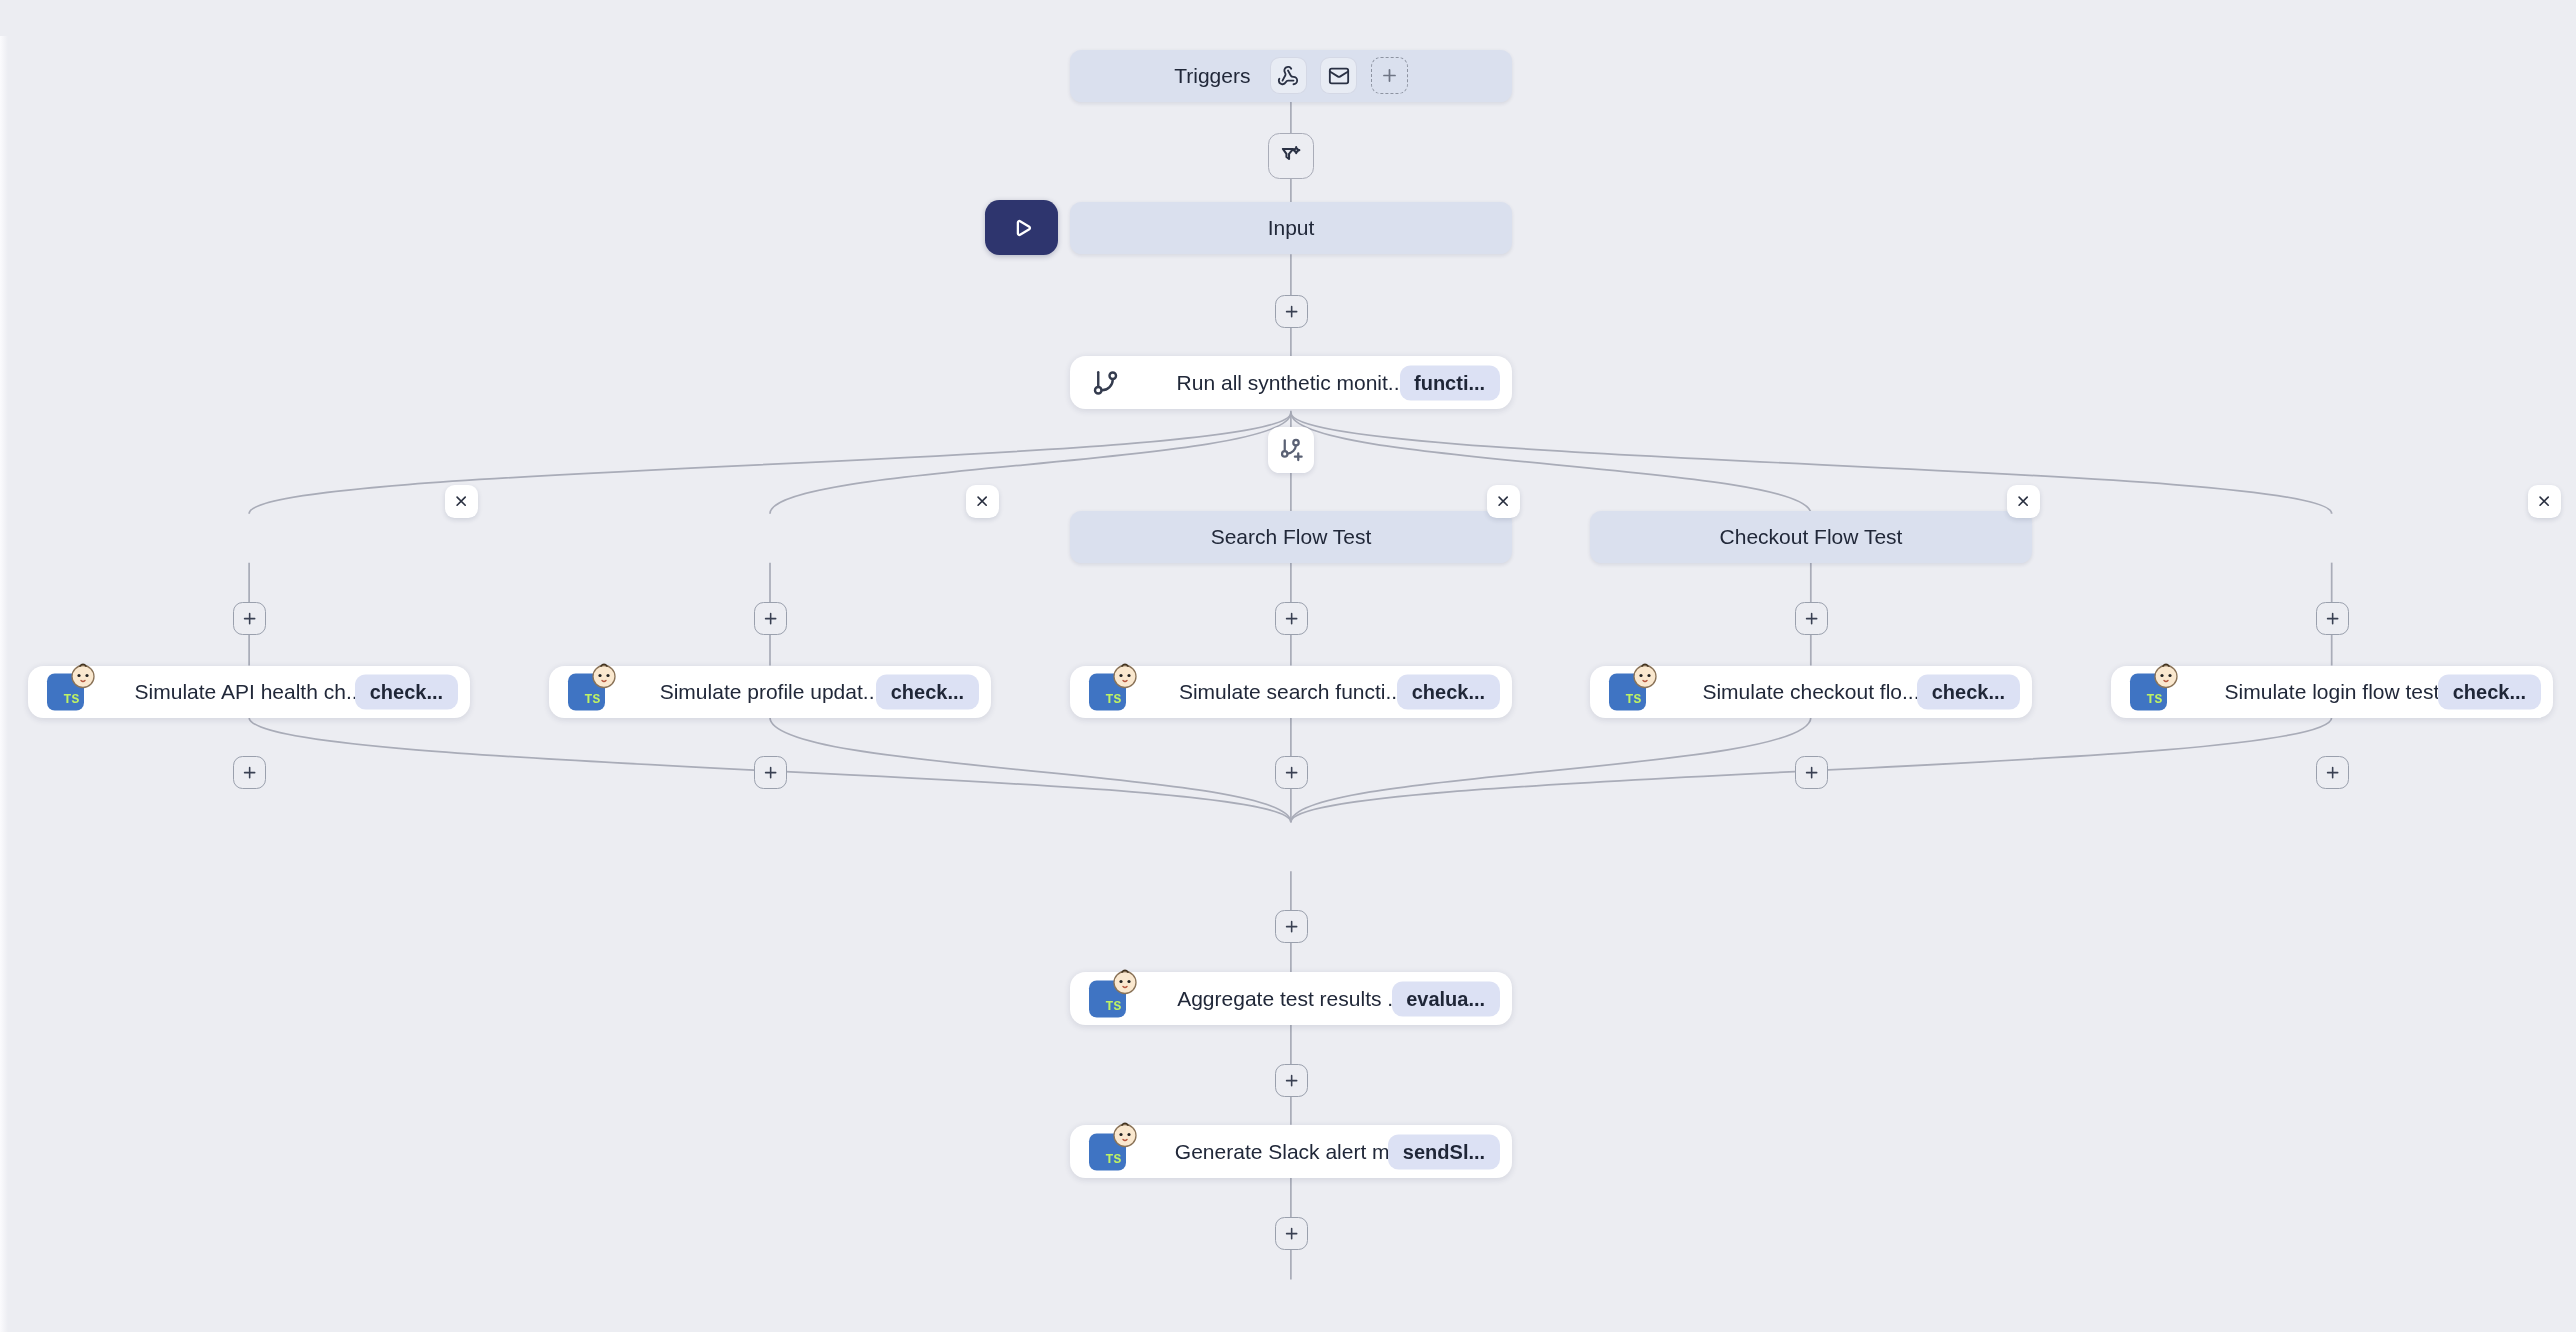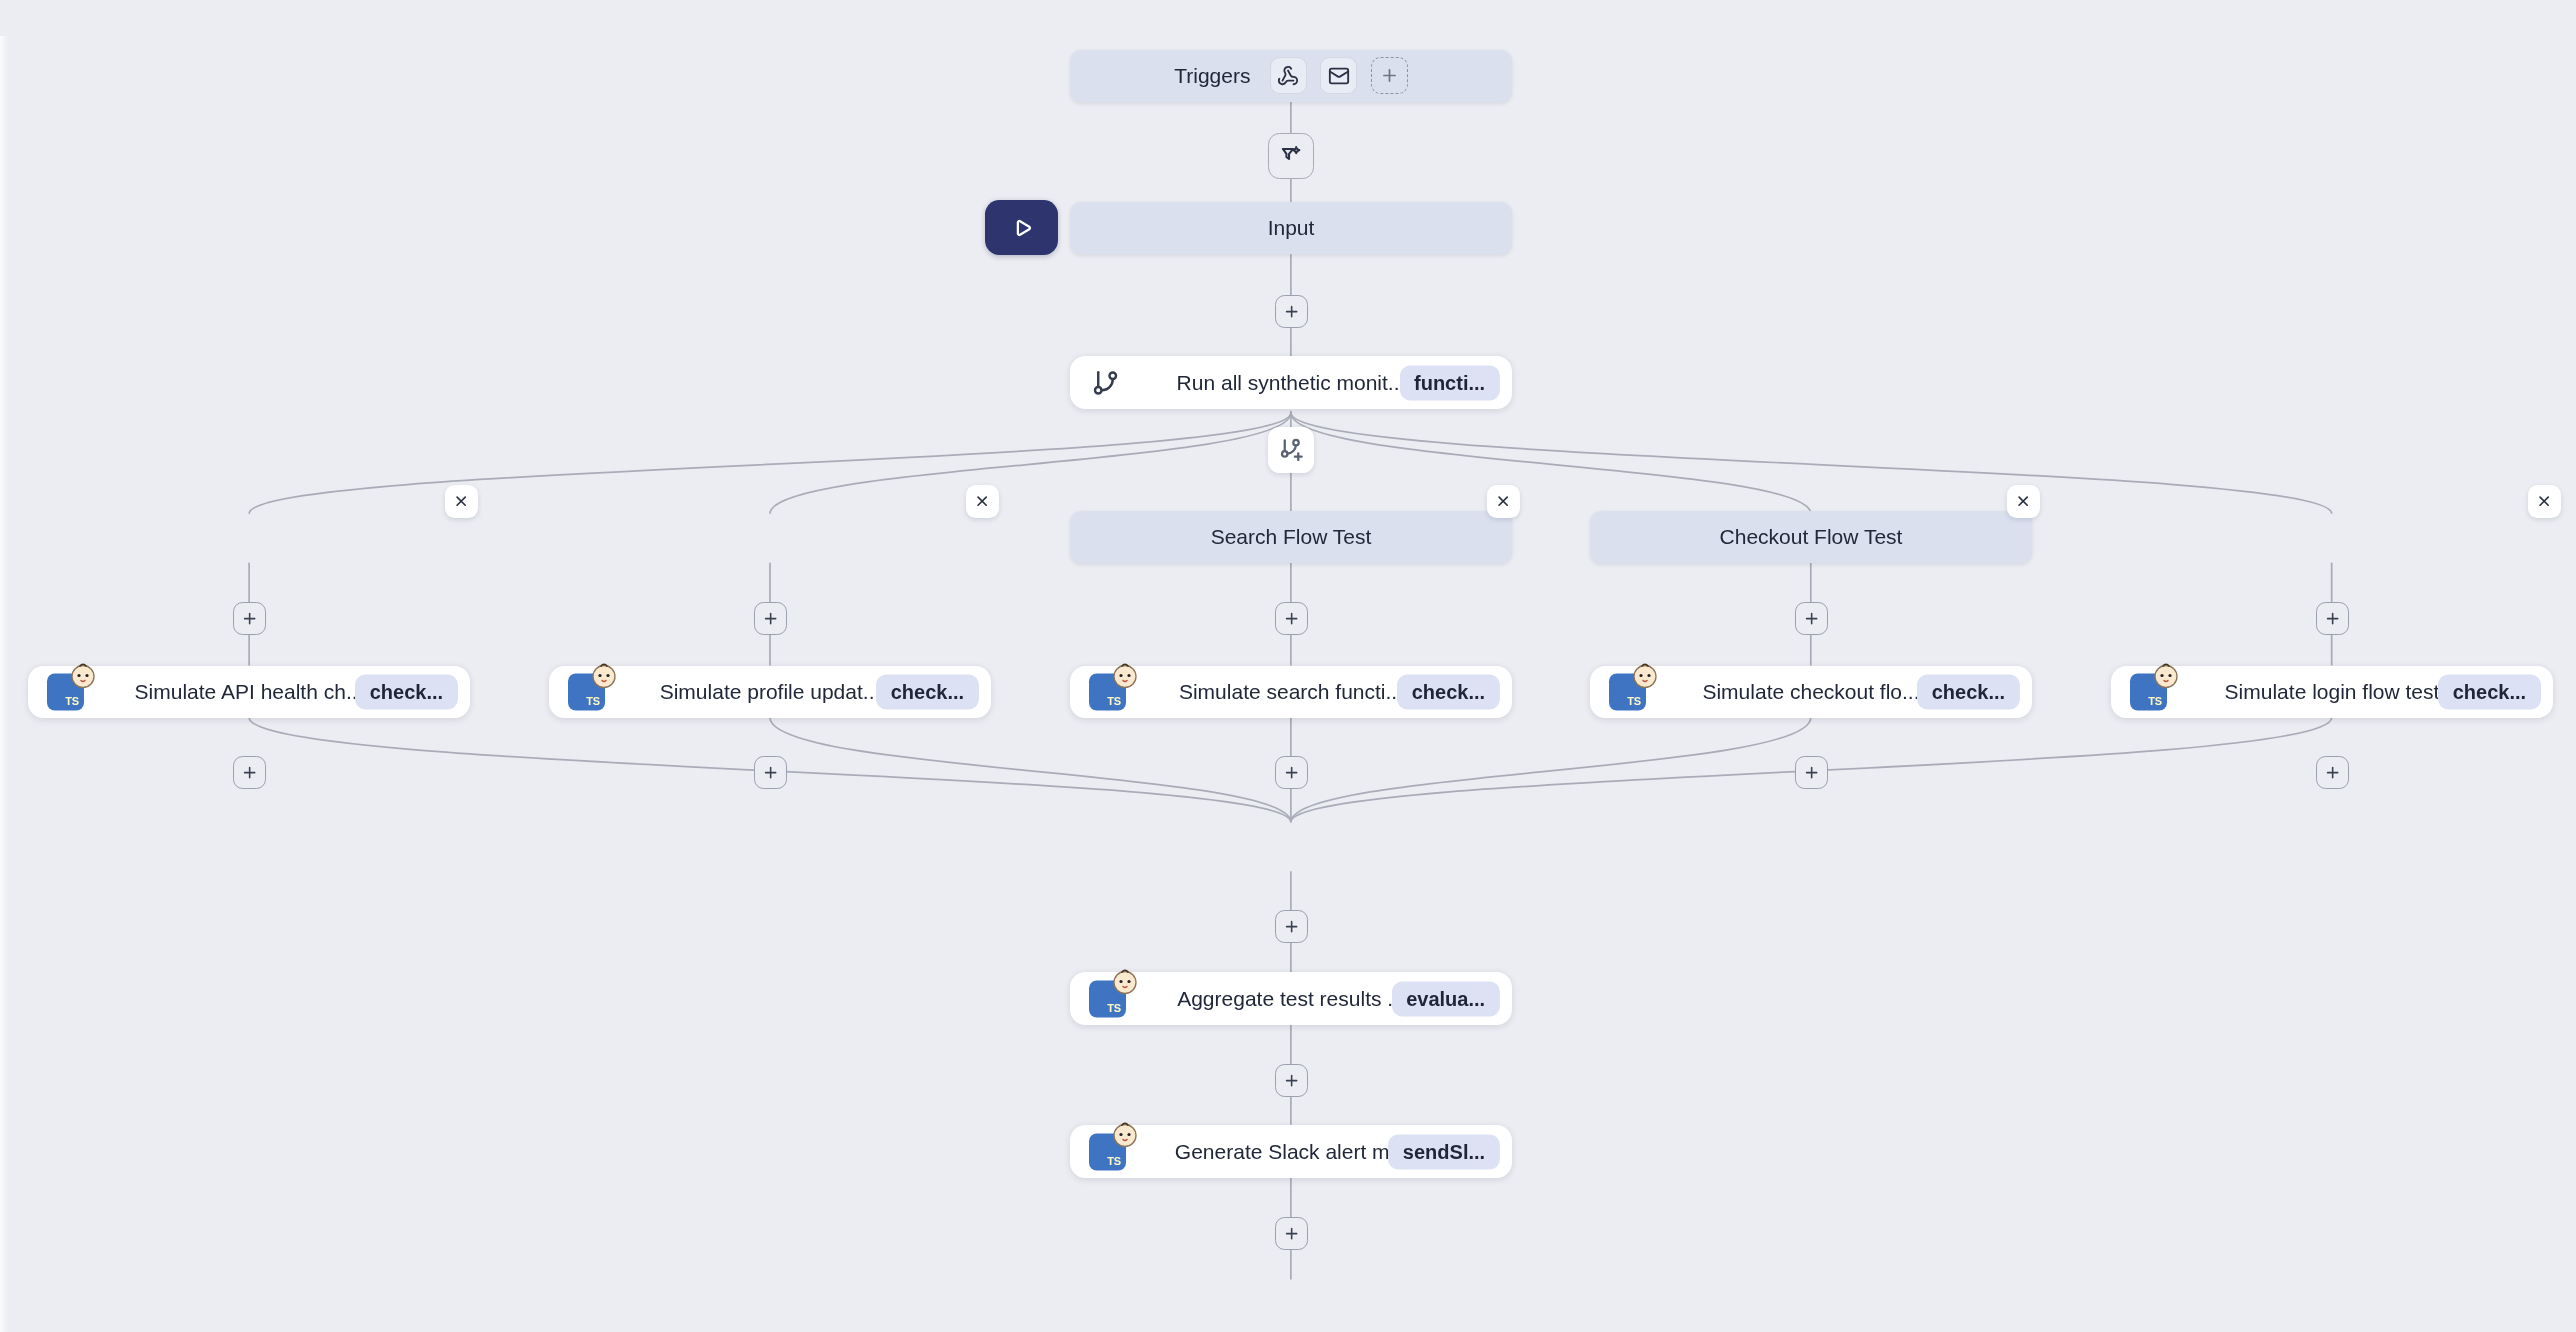--- a/index.html
+++ b/index.html
@@ -30,23 +30,23 @@
   .iconnode.white{background:#ffffff;box-shadow:0 1.9px 4.8px rgba(30,40,80,.12);}
   .playbtn{position:absolute;left:985px;top:164px;width:73px;height:55px;border-radius:14.4px;
     background:#2e356e;display:flex;align-items:center;justify-content:center;z-index:2;
     box-shadow:0 1.9px 4.8px rgba(30,40,80,.25);cursor:pointer;}
   .iconbox{width:35px;height:35px;border-radius:9.6px;background:rgba(255,255,255,.38);
     border:1px solid rgba(120,130,160,.18);display:flex;align-items:center;justify-content:center;}
   .dashedbox{width:37px;height:37px;border-radius:9.6px;border:1.9px dashed #8d93a1;box-sizing:border-box;
     display:flex;align-items:center;justify-content:center;}
   .nodeicon{position:absolute;left:21px;top:50%;transform:translateY(-50%);display:flex;}
   .tsicon{position:absolute;left:19px;top:50%;transform:translateY(-50%);width:37px;height:37px;}
-  .tsbox{width:37px;height:37px;border-radius:7.7px;background:#3f74c3;color:#fef9c3;font-weight:700;
-    font-size:11px;display:flex;align-items:flex-end;justify-content:flex-end;
-    padding:0 4.8px 3.8px 0;box-sizing:border-box;}
+  .tsbox{width:37px;height:37px;border-radius:7.7px;background:#3f74c3;color:#bef264;font-weight:700;
+    font-size:13px;display:flex;align-items:flex-end;justify-content:flex-end;
+    padding:0 4.8px 3.8px 0;box-sizing:border-box;font-family:Liberation Mono, monospace;}
   .emoji{position:absolute;top:-12.5px;right:-12.5px;width:28px;height:28px;}
   .collect-inner{display:flex;align-items:center;gap:17.3px;}
   .left-strip{position:absolute;left:0;top:0;width:7.7px;height:1332px;z-index:5;
     background:linear-gradient(to right,rgba(252,252,254,.95),rgba(252,252,254,0));}
   .bottom-strip{position:absolute;left:0;bottom:0;width:2576px;height:12.5px;background:#f6f6f9;z-index:5;}
   svg.glyph{display:block;}
 </style>
 </head>
 <body>
 

